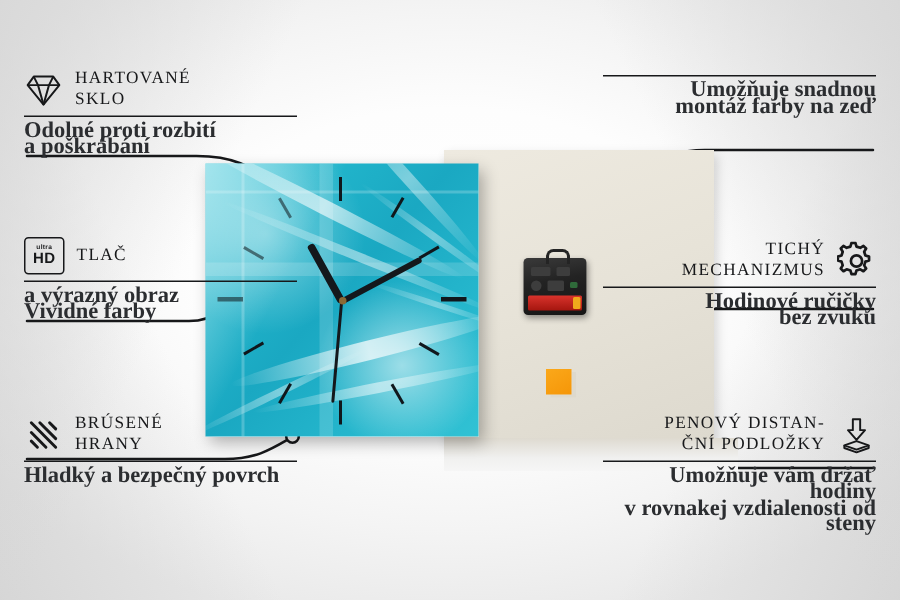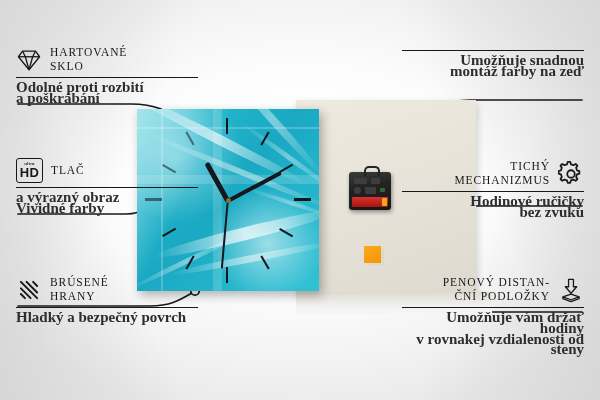--- a/index.html
+++ b/index.html
@@ -94,21 +94,21 @@
   }
   .ico{width:26px;height:26px;flex:0 0 26px;display:block;}
 
   
   .hdbox{
     width:25px;height:23px;border:1.6px solid #17181a;border-radius:3px;
     display:flex;flex-direction:column;align-items:center;justify-content:center;
     flex:0 0 25px;line-height:1;
   }
   .hd-ultra{font-family:"Liberation Sans",sans-serif;font-size:4.4px;font-weight:bold;letter-spacing:.2px;color:#17181a;}
-  .hd-main{font-family:"Liberation Sans",sans-serif;font-size:13px;font-weight:bold;letter-spacing:.3px;color:#17181a;margin-top:.5px;}
+  .hd-main{font-family:"Liberation Sans",sans-serif;font-size:10px;font-weight:bold;letter-spacing:.3px;color:#17181a;margin-top:.5px;}
 </style>
 </head>
 <body>
 
 <div id="stage">
 
   <svg id="wires" viewBox="0 0 600 400">
     <g fill="none" stroke="#17181a" stroke-width="1.7" stroke-linecap="round">
 
       <path d="M18,104 H131 C158,104 168,112 186,124"></path>

